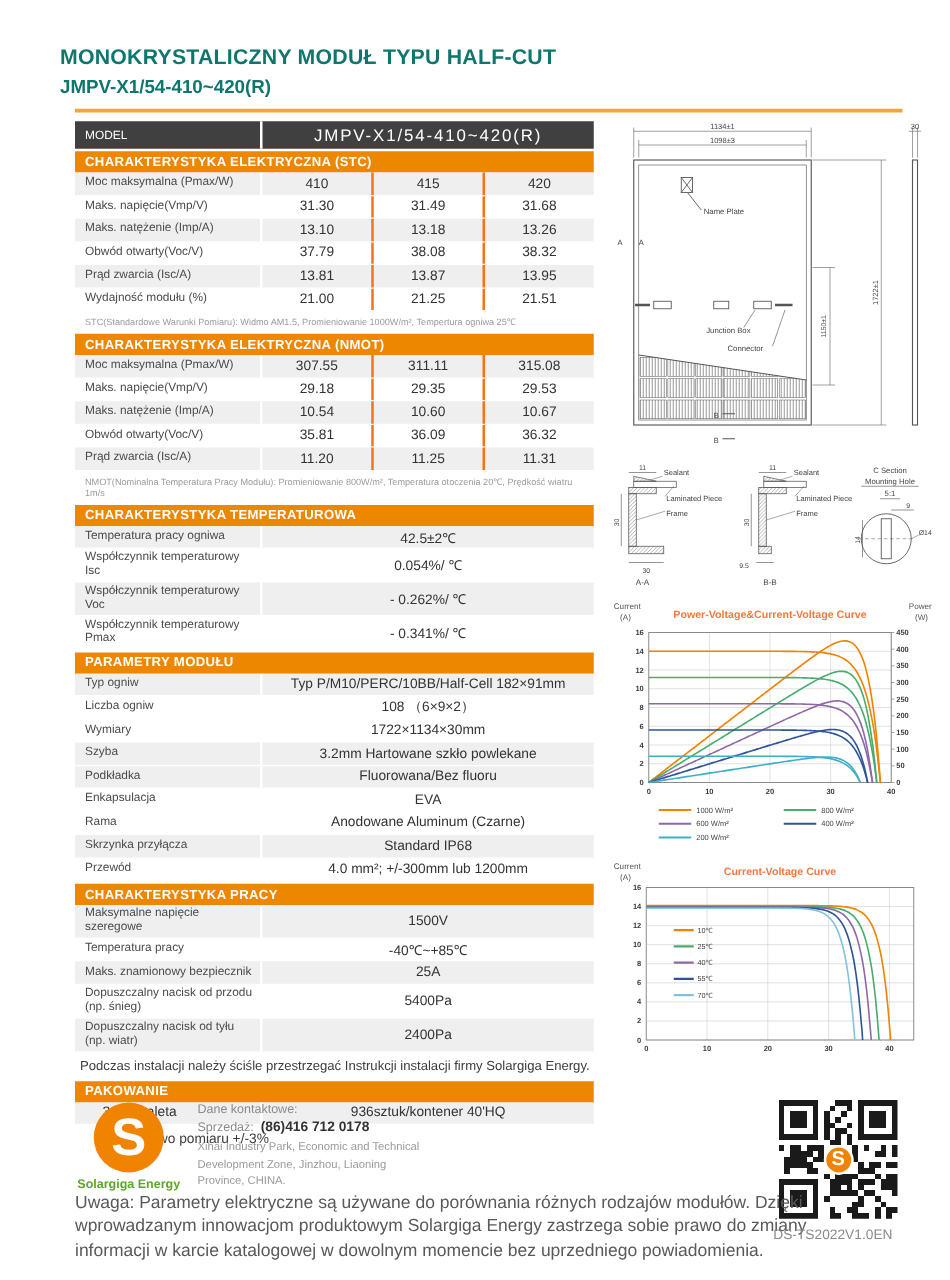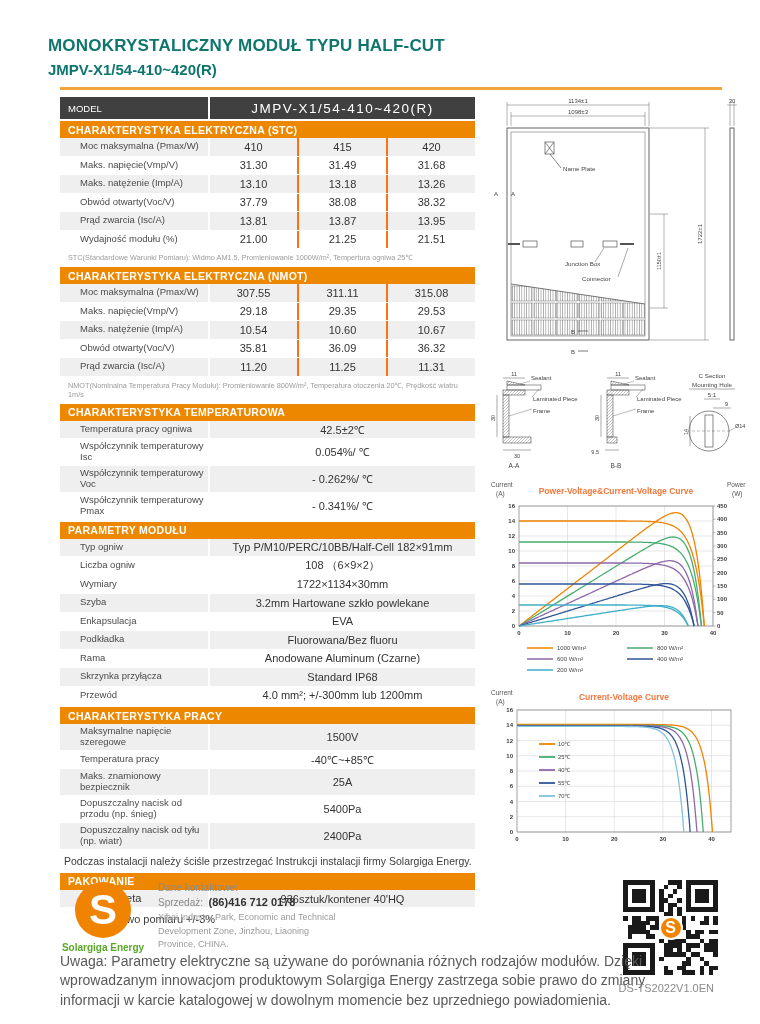--- a/index.html
+++ b/index.html
@@ -13,21 +13,21 @@
   .left-col { position:absolute; left:60px; top:97px; width:415px; }
 
   .model-bar { display:flex; height:22px; background:#404040; color:#fff; }
   .model-bar .m-left { width:150px; font-size:9.5px; display:flex; align-items:center; padding-left:8px; border-right:2px solid #fff; }
   .model-bar .m-right { flex:1; display:flex; align-items:center; justify-content:center; font-size:13.5px; letter-spacing:1.5px; }
 
   .sec-hdr { height:17px; background:#ee8700; color:#fff; font-weight:bold; font-size:10.5px; display:flex; align-items:center; padding-left:8px; letter-spacing:.3px; margin-top:2px; }
 
   .trow { display:flex; min-height:18.5px; background:#fff; border-bottom:1px solid #fff; align-items:stretch; }
   .trow.alt { background:#efefef; }
-  .trow .lbl { width:150px; padding:2px 2px 2px 20px; font-size:9.5px; color:#4a4a4a; display:flex; align-items:center; border-right:2px solid #fff; line-height:1.15; }
+  .trow .lbl { width:150px; padding:2px 2px 2px 8px; font-size:9.5px; color:#4a4a4a; display:flex; align-items:center; border-right:2px solid #fff; line-height:1.15; }
   .trow .val { flex:1; display:flex; align-items:center; justify-content:center; font-size:11px; color:#333; border-right:2px solid #f97316; }
   .trow .val:last-child { border-right:none; }
   .trow.big .lbl { font-size:11px; color:#333; padding-left:22px; }
 
   .tbl-note { font-size:7.3px; color:#9b9b9b; padding:3px 0 3px 8px; }
   .work-note { font-size:10.5px; color:#3c3c3c; padding:5px 0 4px 4px; }
   .pack-note { font-size:11px; color:#3c3c3c; padding:5px 0 0 24px; }
 
   .right-col { position:absolute; left:487px; top:96px; width:268px; }
   .right-col svg { display:block; }
@@ -172,27 +172,27 @@
         <div class="val">108 （6×9×2）</div>
       </div>
       <div class="trow">
         <div class="lbl">Wymiary</div>
         <div class="val">1722×1134×30mm</div>
       </div>
       <div class="trow alt">
         <div class="lbl">Szyba</div>
         <div class="val">3.2mm Hartowane szkło powlekane</div>
       </div>
+      <div class="trow alt">
+        <div class="lbl">Podkładka</div>
+        <div class="val">Fluorowana/Bez fluoru</div>
+      </div>
       <div class="trow">
         <div class="lbl">Enkapsulacja</div>
         <div class="val">EVA</div>
-      </div>
-      <div class="trow alt">
-        <div class="lbl">Podkładka</div>
-        <div class="val">Fluorowana/Bez fluoru</div>
       </div>
       <div class="trow">
         <div class="lbl">Rama</div>
         <div class="val">Anodowane Aluminum (Czarne)</div>
       </div>
       <div class="trow alt">
         <div class="lbl">Skrzynka przyłącza</div>
         <div class="val">Standard IP68</div>
       </div>
       <div class="trow">

